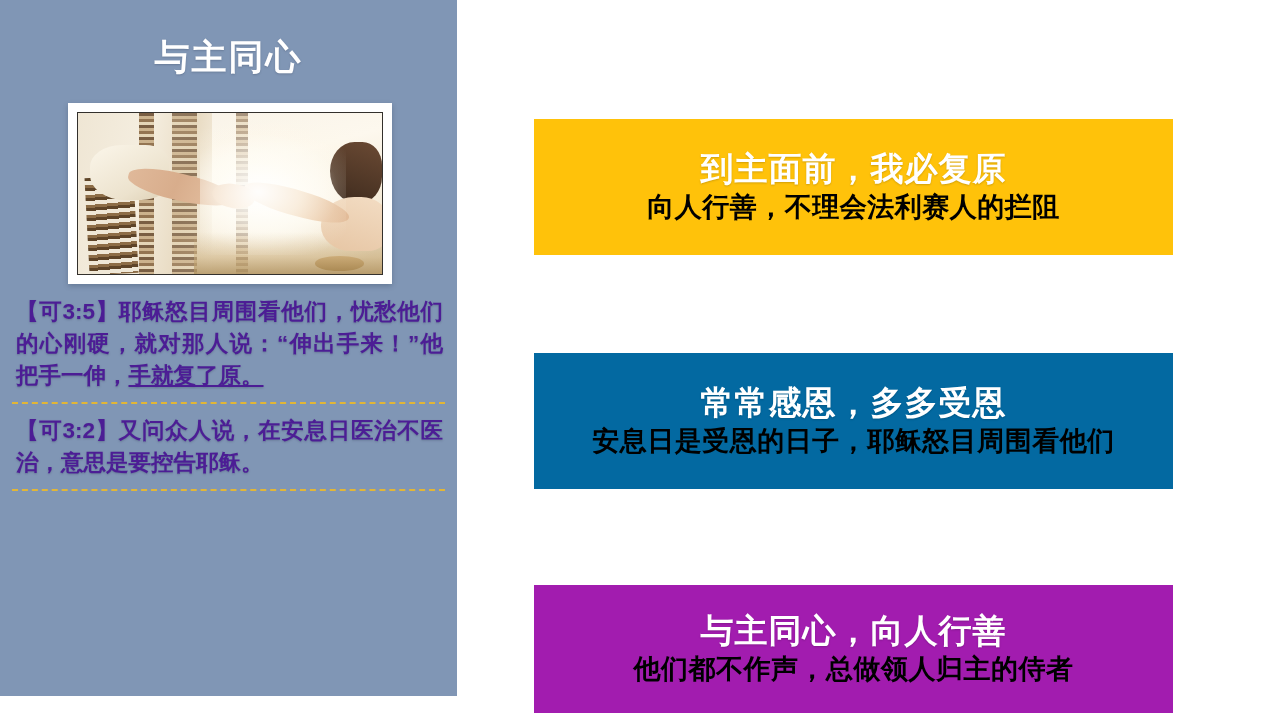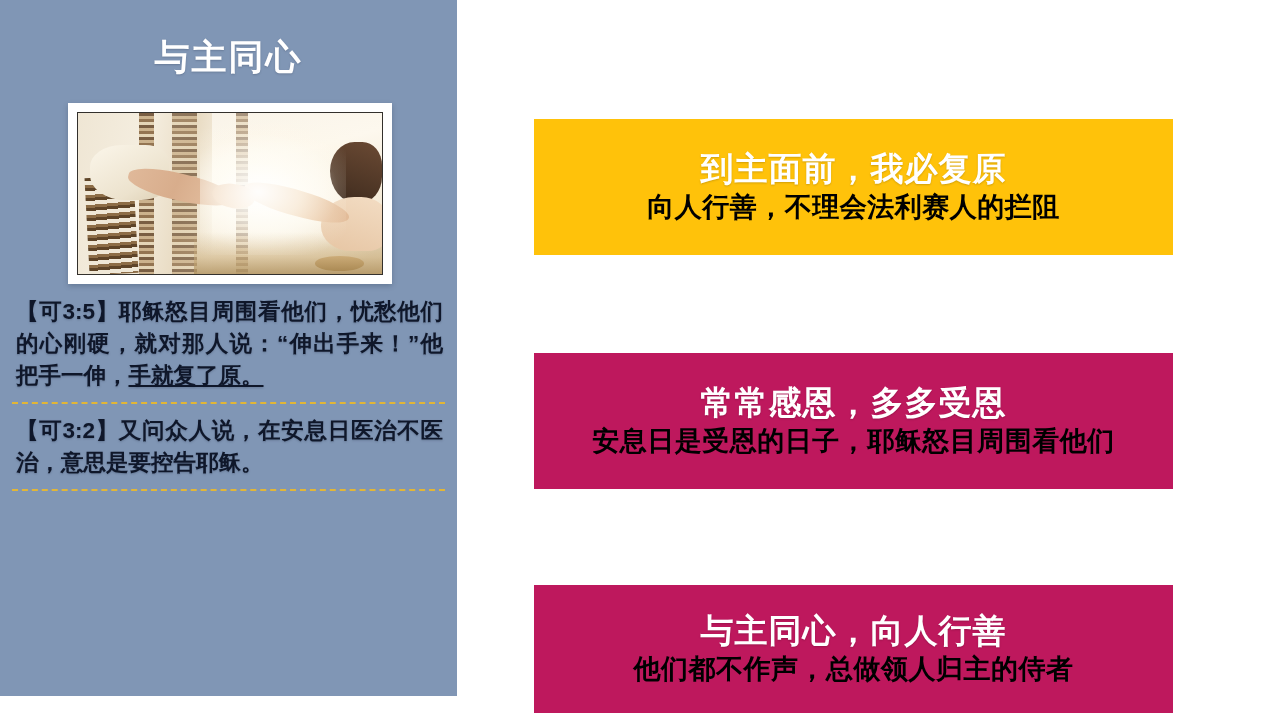--- a/index.html
+++ b/index.html
@@ -193,21 +193,21 @@
   }
 
   
   #verses {
     position: absolute;
     left: 0;
     top: 296px;
     width: 457px;
   }
   .verse {
-    color: #0f172a;
+    color: #4c1d95;
     font-size: 22.5px;
     font-weight: bold;
     line-height: 1.42;
     padding: 0 14px 0 16px;
     text-align: justify;
     text-shadow: 0 1px 2px rgba(55,70,95,0.35);
     box-sizing: border-box;
   }
   .verse .u { text-decoration: underline; }
 
@@ -224,22 +224,22 @@
     left: 534px;
     width: 639px;
     box-sizing: border-box;
     display: flex;
     flex-direction: column;
     align-items: center;
     justify-content: center;
     margin-top: 48px;
   }
   #box-1 { top: 71px;  height: 136px; background: #ffc20a; }
-  #box-2 { top: 305px; height: 136px; background: #be185d; }
-  #box-3 { top: 537px; height: 128px; background: #be185d; }
+  #box-2 { top: 305px; height: 136px; background: #0369a1; }
+  #box-3 { top: 537px; height: 128px; background: #a21caf; }
 
   .point-title {
     color: #ffffff;
     font-size: 33px;
     font-weight: bold;
     letter-spacing: 1px;
     line-height: 1.2;
     text-shadow: 0 1px 2px rgba(0,0,0,0.18);
     margin-bottom: 2px;
   }

